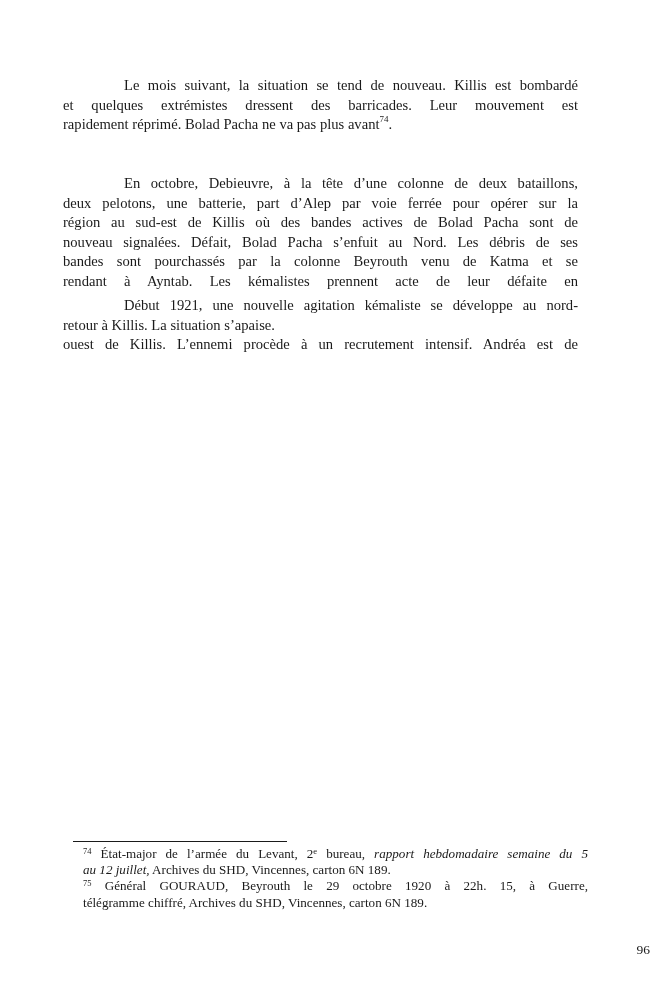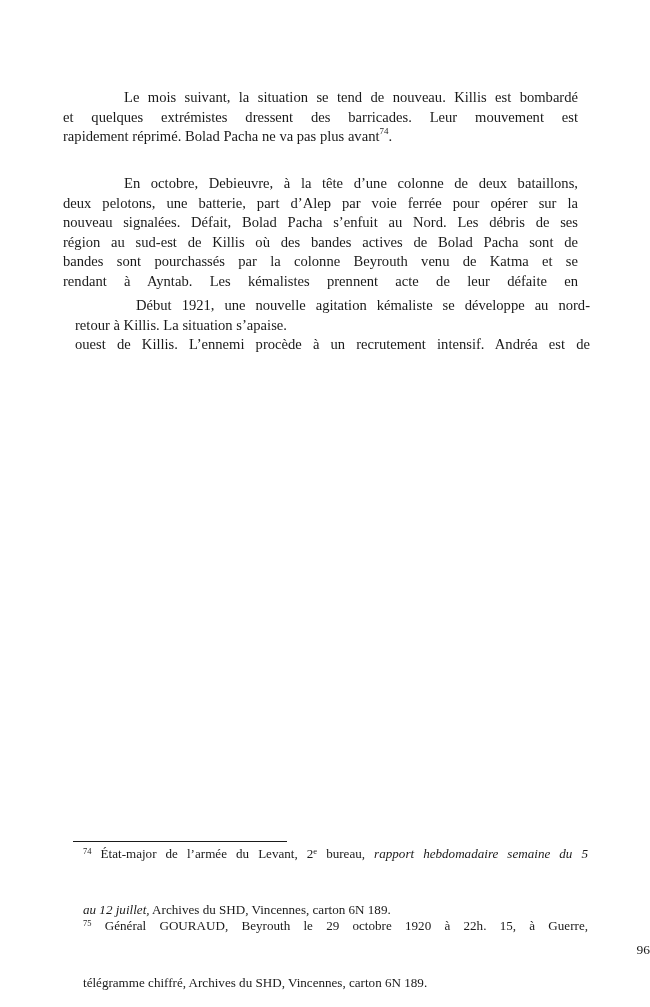--- a/index.html
+++ b/index.html
@@ -39,23 +39,23 @@
     }
     .line.indent {
       padding-left: 61px;
     }
     sup {
       font-size: 9px;
       line-height: 0;
       position: relative;
       top: -1px;
     }
-    .para1 { top: 88px; }
+    .para1 { top: 76px; }
     .para2 { top: 174px; }
-    .para3 { top: 296px; margin-left: 12px; }
+    .para3 { top: 296px; }
 
     .fn-rule {
       position: absolute;
       left: 73px;
       top: 841px;
       width: 214px;
       height: 1px;
       background: #1a1a1a;
     }
     .footnotes {
@@ -66,21 +66,21 @@
       font-size: 13.1px;
       line-height: 16.2px;
     }
     .fn-line {
       display: block;
       white-space: nowrap;
       text-align: justify;
       text-align-last: justify;
       height: 16.2px;
     }
-    .fn-line.last { text-align-last: left; margin-top: 40px; }
+    .fn-line.last { text-align-last: left; }
     .fn-num {
       font-size: 8.5px;
       position: relative;
       top: -4px;
     }
     em { font-style: italic; }
     .page-number {
       position: absolute;
       left: 0;
       width: 650px;
@@ -96,22 +96,22 @@
 
   <div class="body-text para1">
     <span class="line indent">Le mois suivant, la situation se tend de nouveau. Killis est bombardé</span>
     <span class="line">et quelques extrémistes dressent des barricades. Leur mouvement est</span>
     <span class="line last"><span>rapidement réprimé. Bolad Pacha ne va pas plus avant</span><sup>74</sup><span>.</span></span>
   </div>
 
   <div class="body-text para2">
     <span class="line indent">En octobre, Debieuvre, à la tête d’une colonne de deux bataillons,</span>
     <span class="line">deux pelotons, une batterie, part d’Alep par voie ferrée pour opérer sur la</span>
+    <span class="line">région au sud-est de Killis où des bandes actives de Bolad Pacha sont de</span>
     <span class="line">nouveau signalées. Défait, Bolad Pacha s’enfuit au Nord. Les débris de ses</span>
-    <span class="line">région au sud-est de Killis où des bandes actives de Bolad Pacha sont de</span>
     <span class="line">bandes sont pourchassés par la colonne Beyrouth venu de Katma et se</span>
     <span class="line">rendant à Ayntab. Les kémalistes prennent acte de leur défaite en</span>
   </div>
 
   <div class="body-text para3">
     <span class="line indent">Début 1921, une nouvelle agitation kémaliste se développe au nord-</span>
     <span class="line last">retour à Killis. La situation s’apaise.</span>
     <span class="line">ouest de Killis. L’ennemi procède à un recrutement intensif. Andréa est de</span>
   </div>
 

